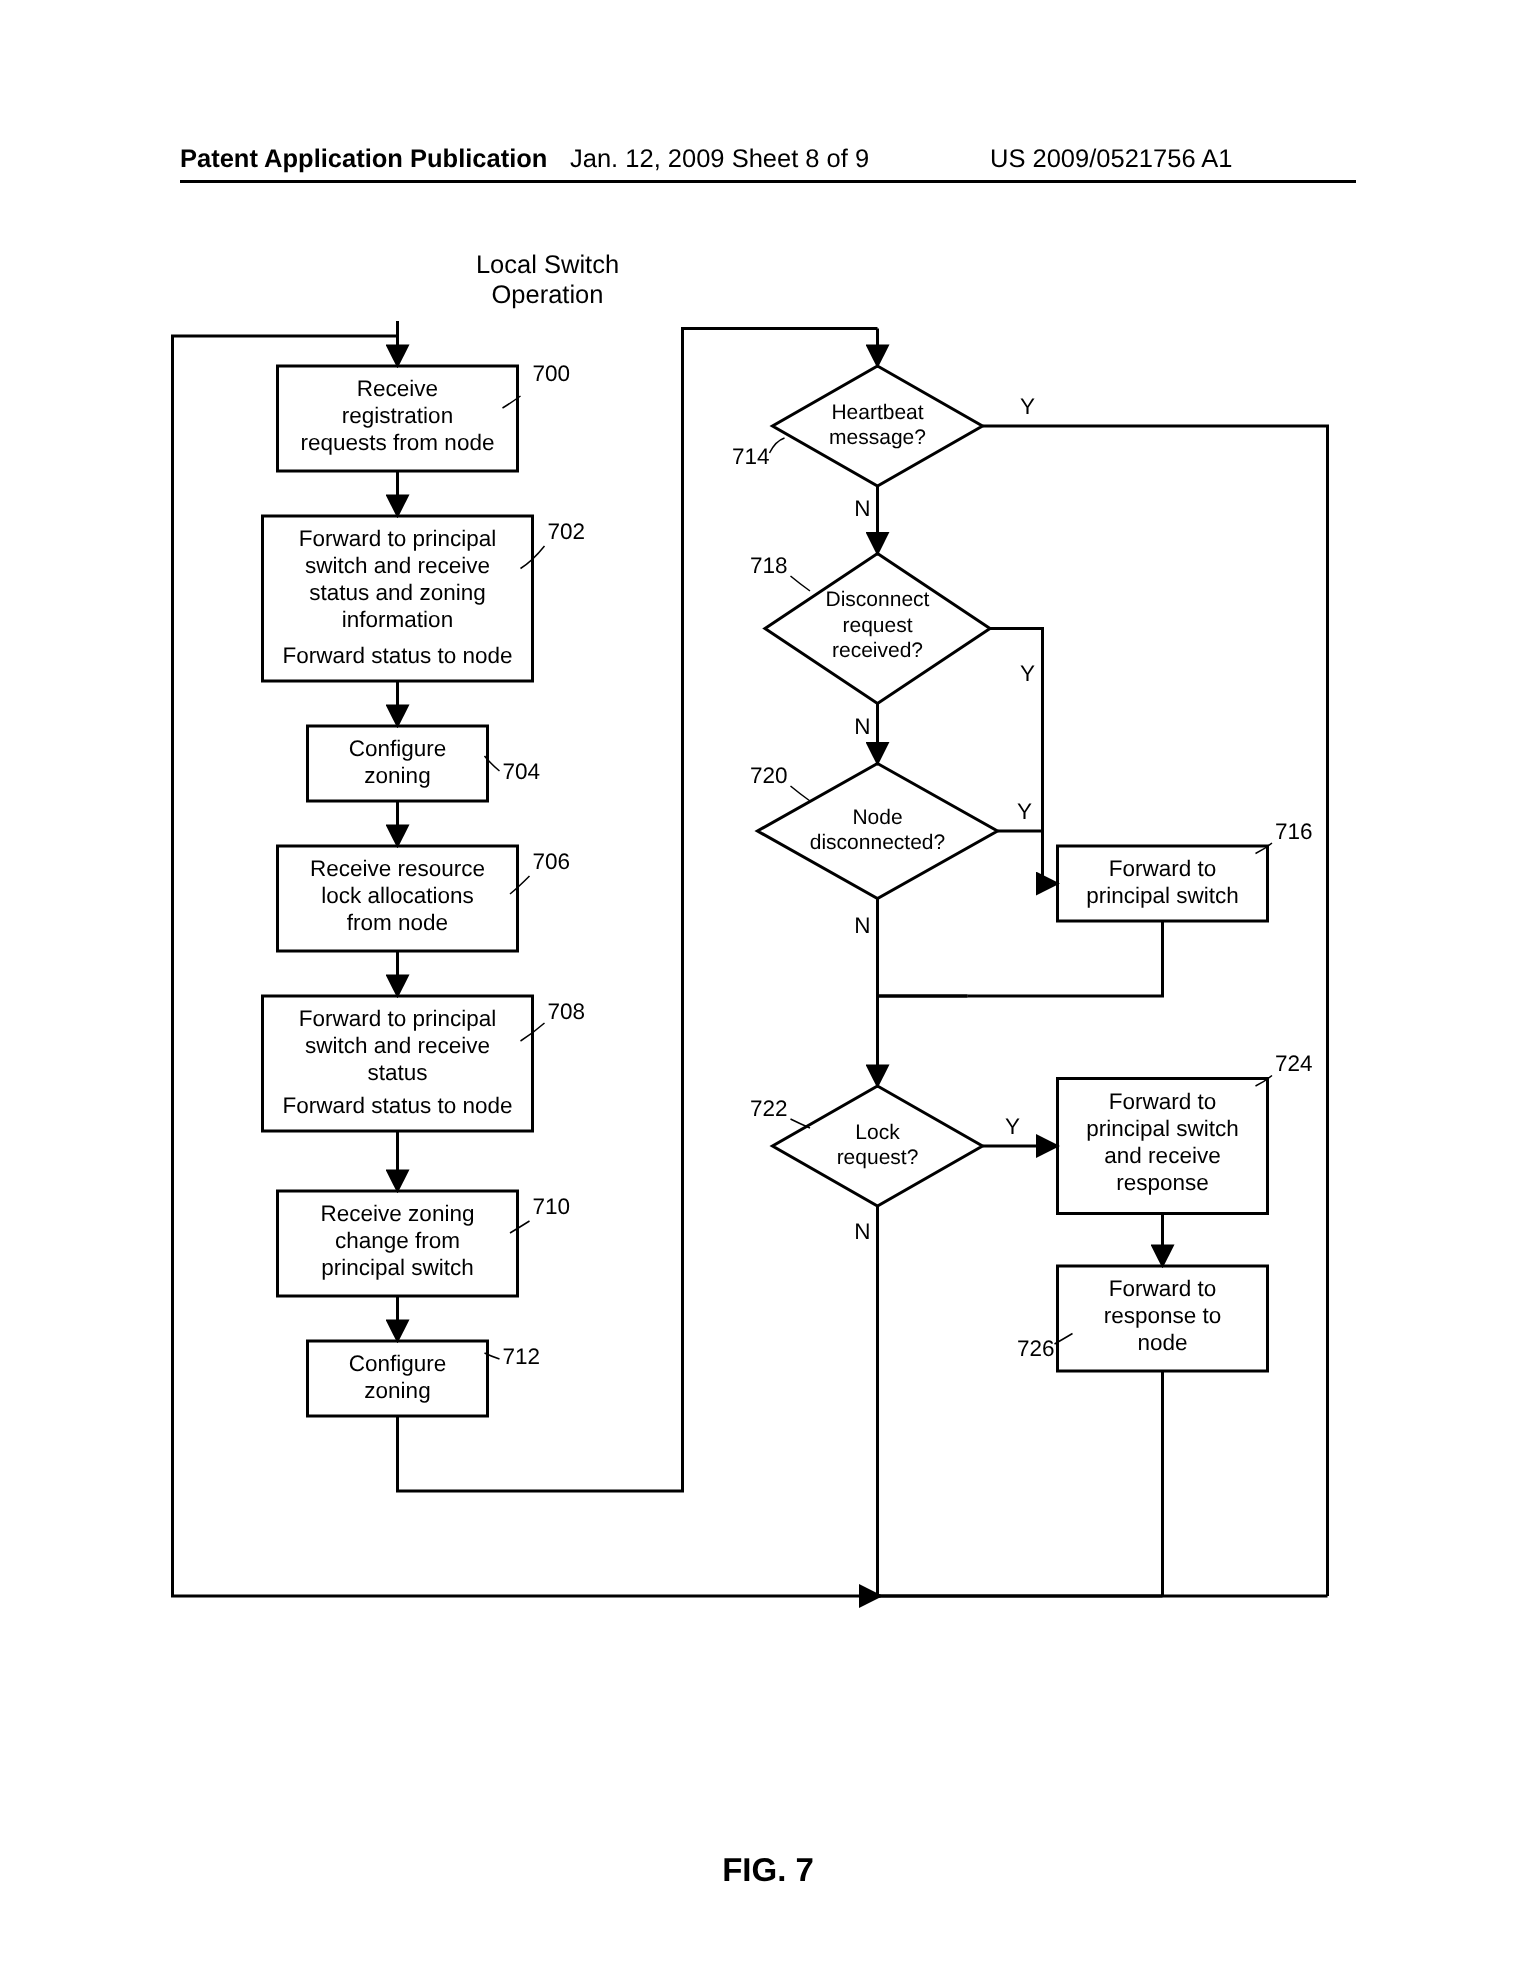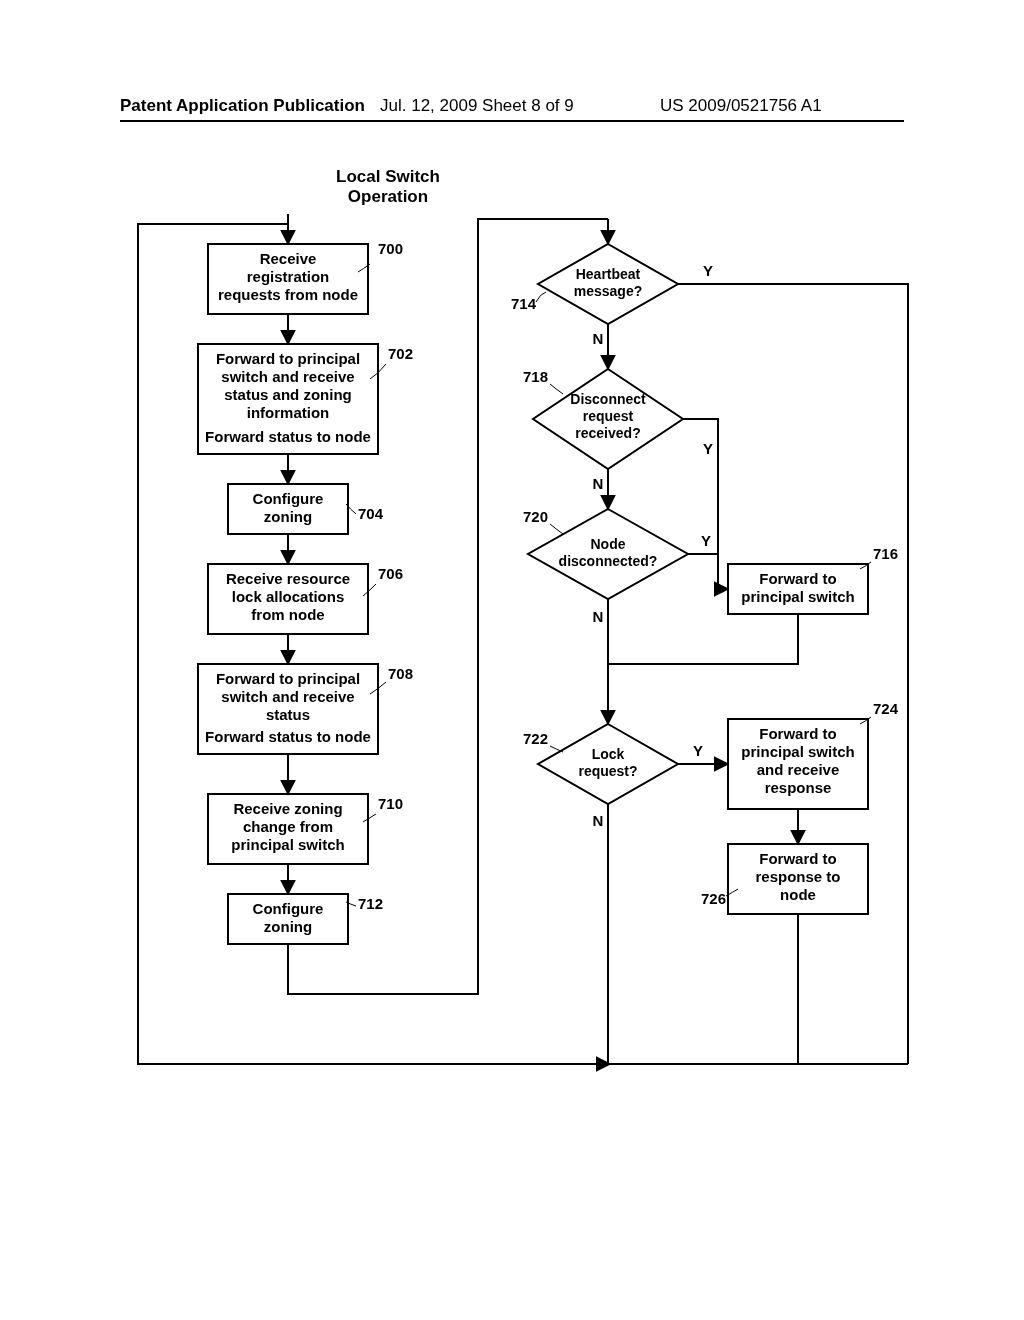--- a/index.html
+++ b/index.html
@@ -28,24 +28,23 @@
     position: absolute;
     top: 72px;
     font-size: 17px;
   }
   .hdr-left { left: 120px; font-weight: bold; }
   .hdr-center { left: 380px; }
   .hdr-right { left: 660px; }
   .diagram {
     position: absolute;
     top: 140px;
-    left: 108px;
+    left: 85px;
     width: 820px;
     height: 1060px;
-    font-weight: bold;
   }
   .fig-label {
     position: absolute;
     left: 0; right: 0;
     top: 1210px;
     text-align: center;
     font-weight: bold;
     font-size: 22px;
   }
   svg { display: block; }
@@ -59,21 +58,21 @@
   .title-text { font-size: 17px; }
   .label-text { font-size: 15px; text-anchor: start; }
   .label-text-r { font-size: 15px; text-anchor: end; }
   .yn-text { font-size: 15px; }
 </style>
 </head>
 <body>
 
 <div class="page">
   <div class="header-text hdr-left">Patent Application Publication</div>
-  <div class="header-text hdr-center">Jul. 12, 2009  Sheet 8 of 9</div>
+  <div class="header-text hdr-center">Jan. 12, 2009  Sheet 8 of 9</div>
   <div class="header-text hdr-right">US 2009/0521756 A1</div>
   <div class="header-line"></div>
 
   <div class="diagram">
     <svg width="820" height="1060" viewBox="0 0 820 1060">
       <defs>
         <marker id="arrow" viewBox="0 0 10 10" refX="9" refY="5" markerWidth="8" markerHeight="8" orient="auto-start-reverse">
           <path d="M 0 0 L 10 5 L 0 10 z" fill="#000"></path>
         </marker>
       </defs>
@@ -225,13 +224,14 @@
       <polyline points="690,900 500,900" fill="none" stroke="#000" stroke-width="2"></polyline>
       <polyline points="500,900 30,900 30,60 180,60" fill="none" stroke="#000" stroke-width="2"></polyline>
 
       <line x1="498" y1="900" x2="502" y2="900" stroke="#000" stroke-width="2" marker-end="url(#arrow)"></line>
 
       <line x1="180" y1="60" x2="180" y2="50" stroke="#000" stroke-width="0"></line>
 
     </svg>
   </div>
 
+  <div class="fig-label">FIG. 7</div>
 </div>
 
 </body></html>

